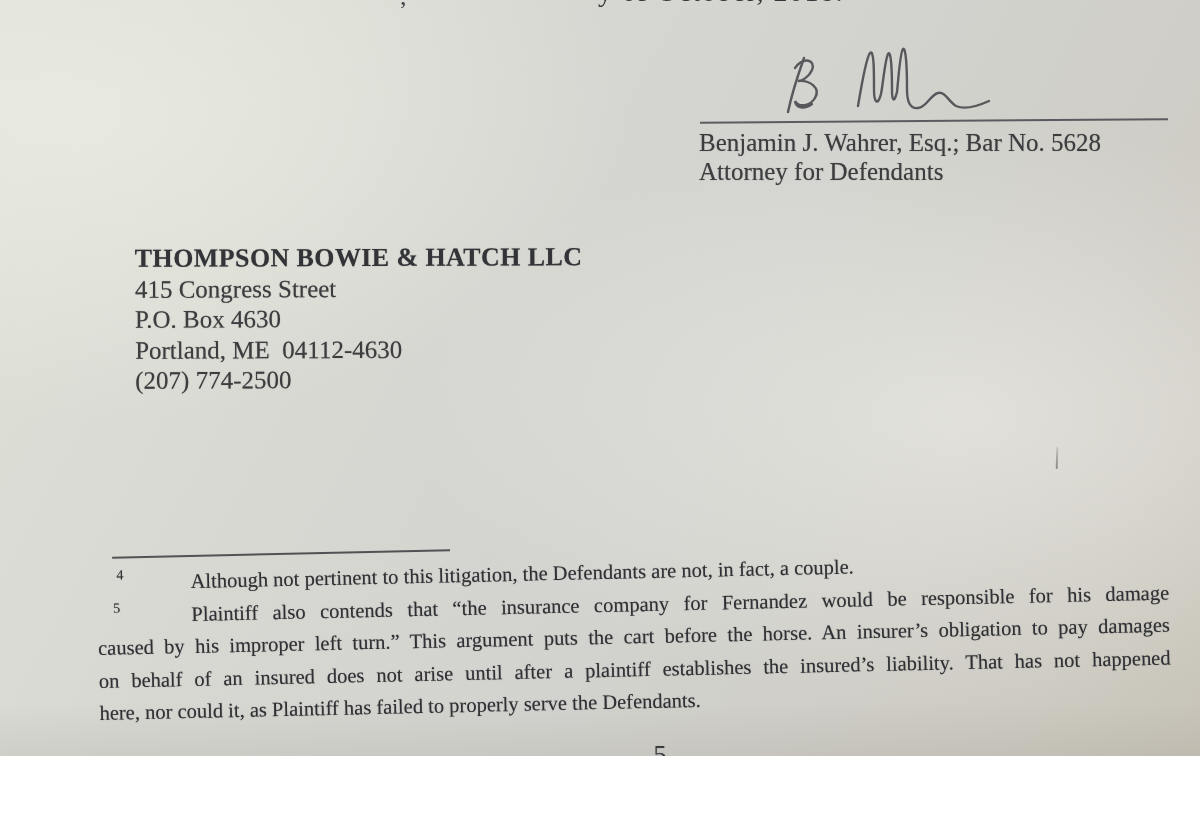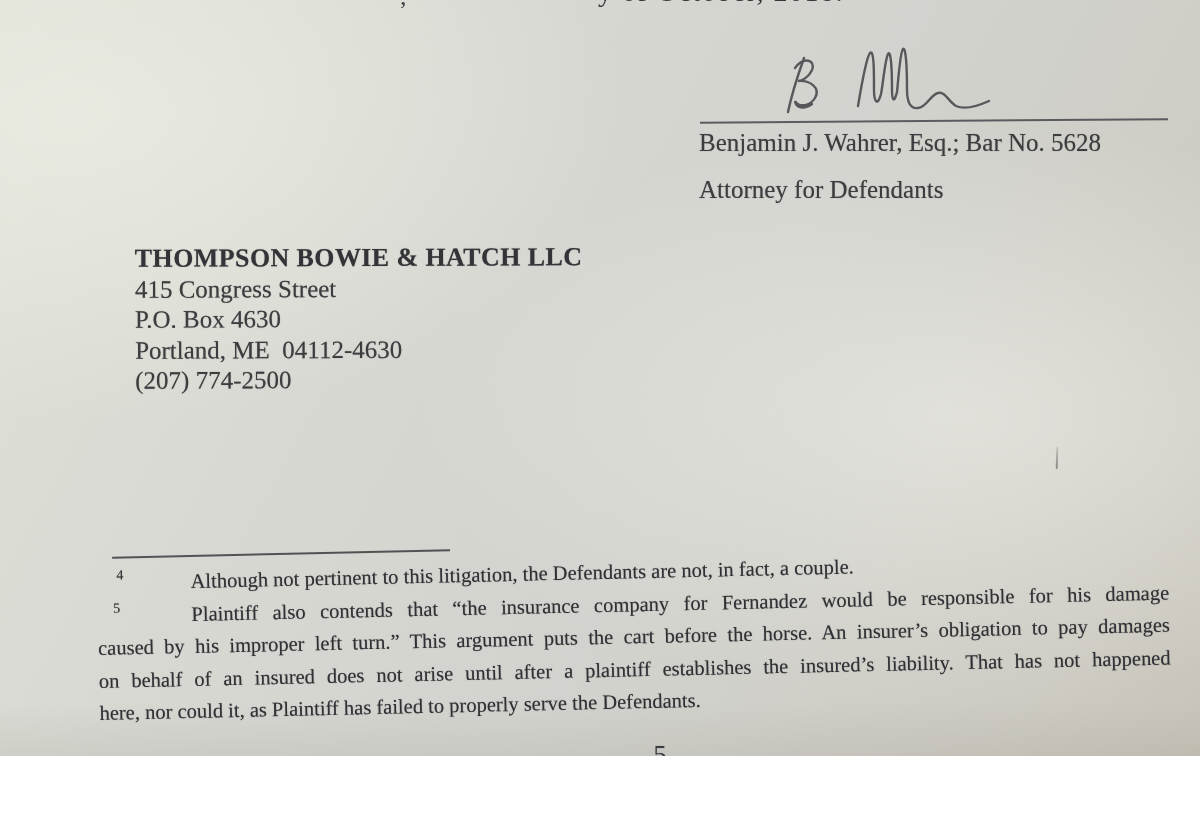--- a/index.html
+++ b/index.html
@@ -29,21 +29,21 @@
   }
   .top-frag-comma { position: absolute; top: -18px; left: 10px; font-size: 26px; color: #45464a; }
 
   
   .sig-svg { position: absolute; left: 782px; top: 46px; }
   .sig-line {
     position: absolute; left: 700px; top: 120px; width: 468px; height: 0;
     border-top: 2px solid rgba(70,71,76,0.85); transform: rotate(-0.45deg);
   }
   .sig-name { position: absolute; left: 699px; top: 129px; font-size: 25px; white-space: pre; }
-  .sig-role { position: absolute; left: 699px; top: 176px; font-size: 25px; white-space: pre; }
+  .sig-role { position: absolute; left: 699px; top: 158px; font-size: 25px; white-space: pre; }
 
   
   .firm {
     position: absolute; left: 135px; top: 243px;
     font-size: 25px; line-height: 30.6px; transform: rotate(-0.2deg);
   }
   .firm div { white-space: pre; }
   .firm-name { font-weight: bold; font-size: 26px; letter-spacing: 0.4px; color: #333438; }
 
   

